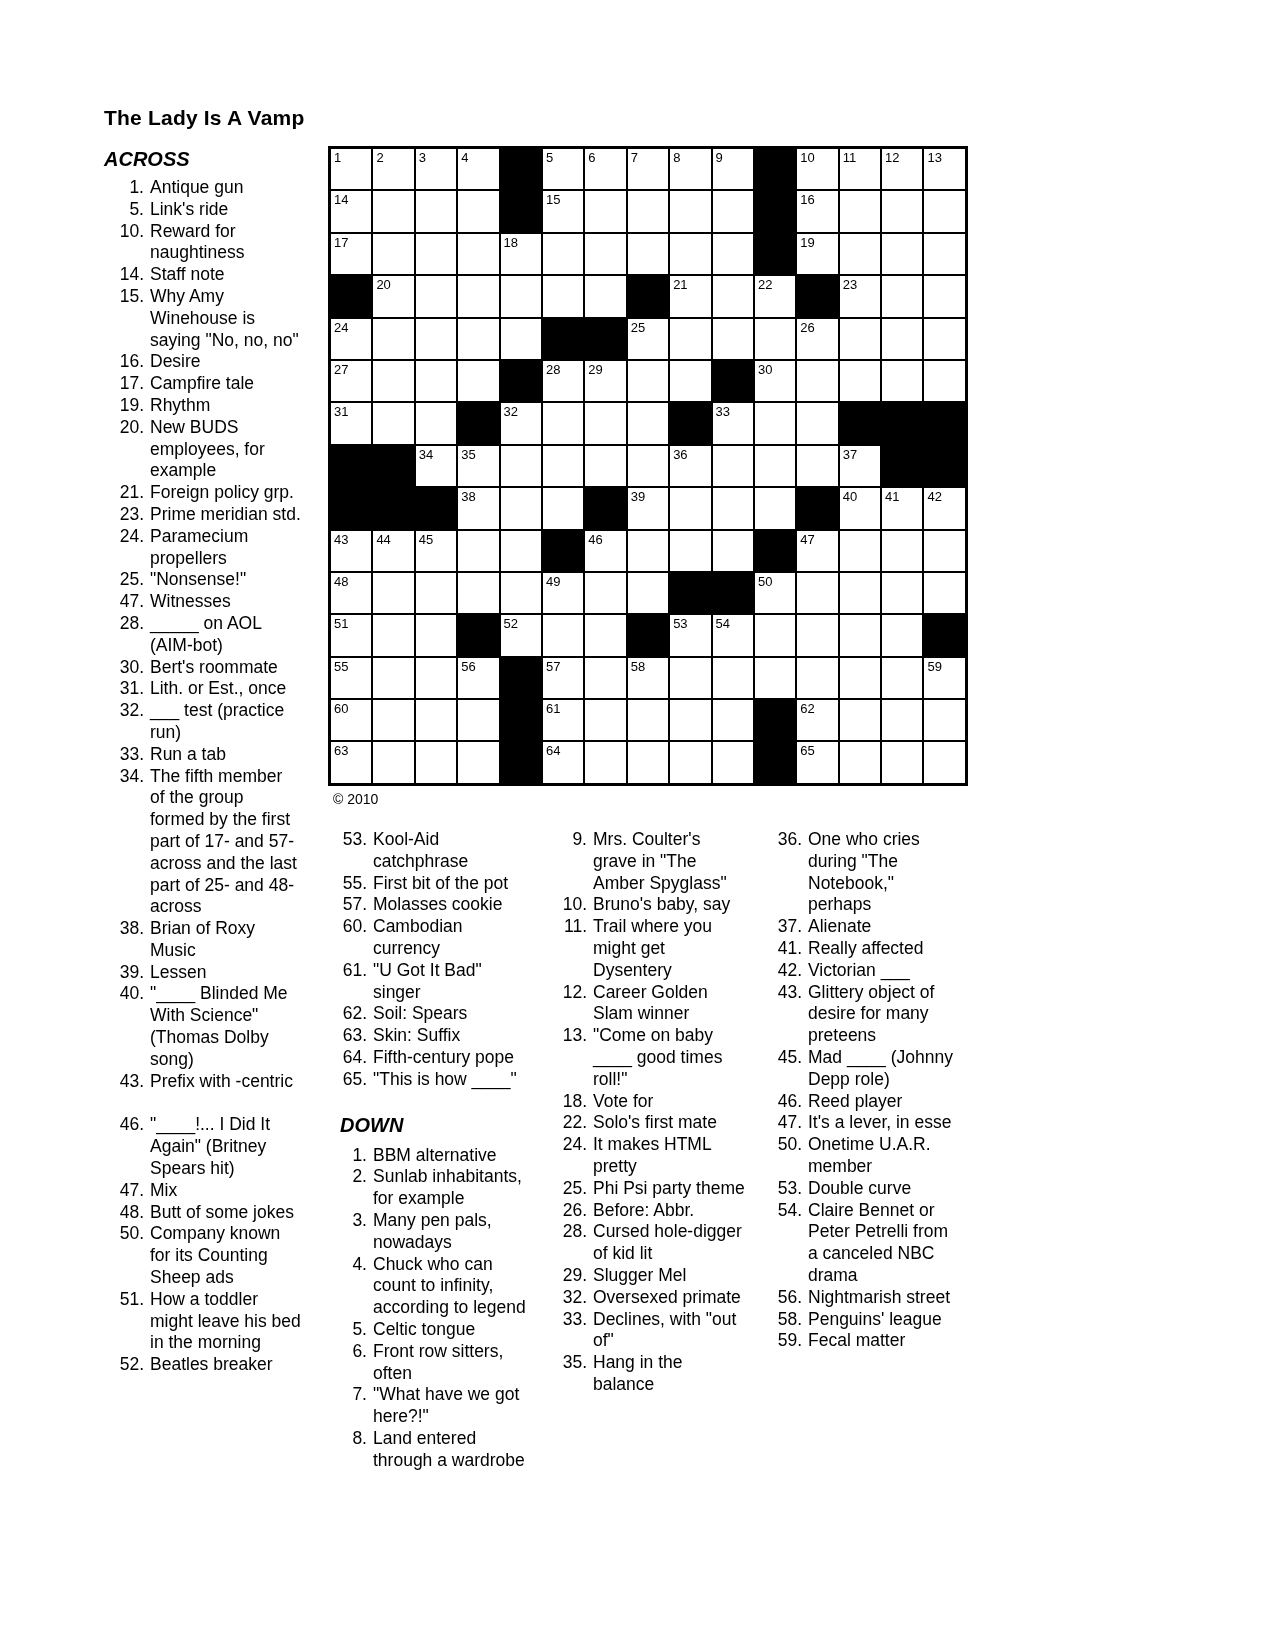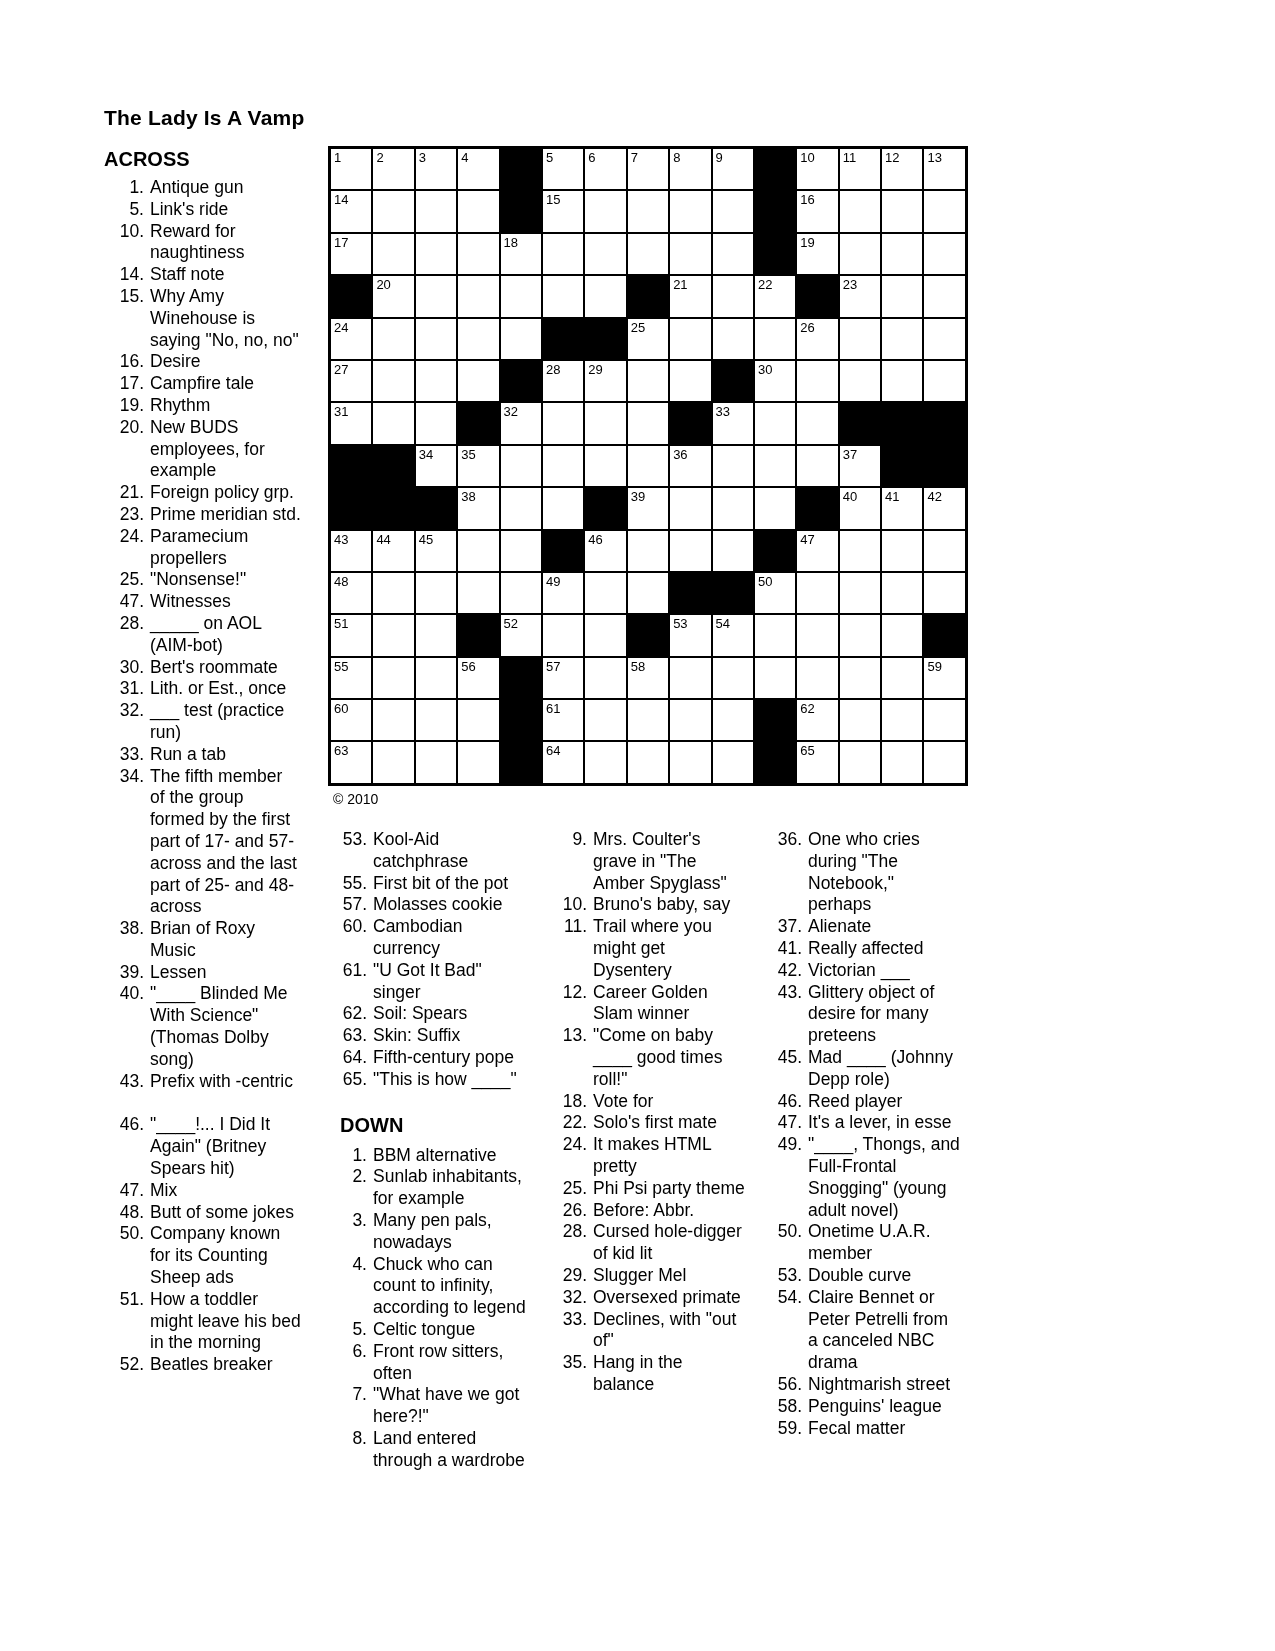--- a/index.html
+++ b/index.html
@@ -52,21 +52,21 @@
     position: absolute;
     font-size: 17.5px; line-height: 21.8px;
   }
   #col1 { left: 104px; top: 147px; width: 197px; }
   #col2 { left: 327px; top: 829px; width: 199px; }
   #col3 { left: 547px; top: 829px; width: 198px; }
   #col4 { left: 762px; top: 829px; width: 198px; }
 
   .list-header {
     font-size: 20px; font-weight: bold;
-    line-height: 24px; margin: 0 0 6px 0;
+    line-height: 24px; margin: 0 0 6px 0; font-style: italic;
   }
   #col2 .list-header { margin-top: 22px; margin-bottom: 8px; margin-left: 13px; }
 
   .clue { display: flex; align-items: baseline; }
   .clue.gap { margin-top: 22px; }
   .cnum { flex: 0 0 40px; text-align: right; margin-right: 6px; }
   .ctext { flex: 1; }
 </style>
 </head>
 <body>
@@ -719,24 +719,20 @@
       </div>
       <div class="clue">
         <span class="cnum">46.</span>
         <span class="ctext">Reed player</span>
       </div>
       <div class="clue">
         <span class="cnum">47.</span>
         <span class="ctext">It's a lever, in esse</span>
       </div>
       <div class="clue">
-        <span class="cnum">49.</span>
-        <span class="ctext">"____, Thongs, and Full-Frontal Snogging" (young adult novel)</span>
-      </div>
-      <div class="clue">
         <span class="cnum">50.</span>
         <span class="ctext">Onetime U.A.R. member</span>
       </div>
       <div class="clue">
         <span class="cnum">53.</span>
         <span class="ctext">Double curve</span>
       </div>
       <div class="clue">
         <span class="cnum">54.</span>
         <span class="ctext">Claire Bennet or Peter Petrelli from a canceled NBC drama</span>

